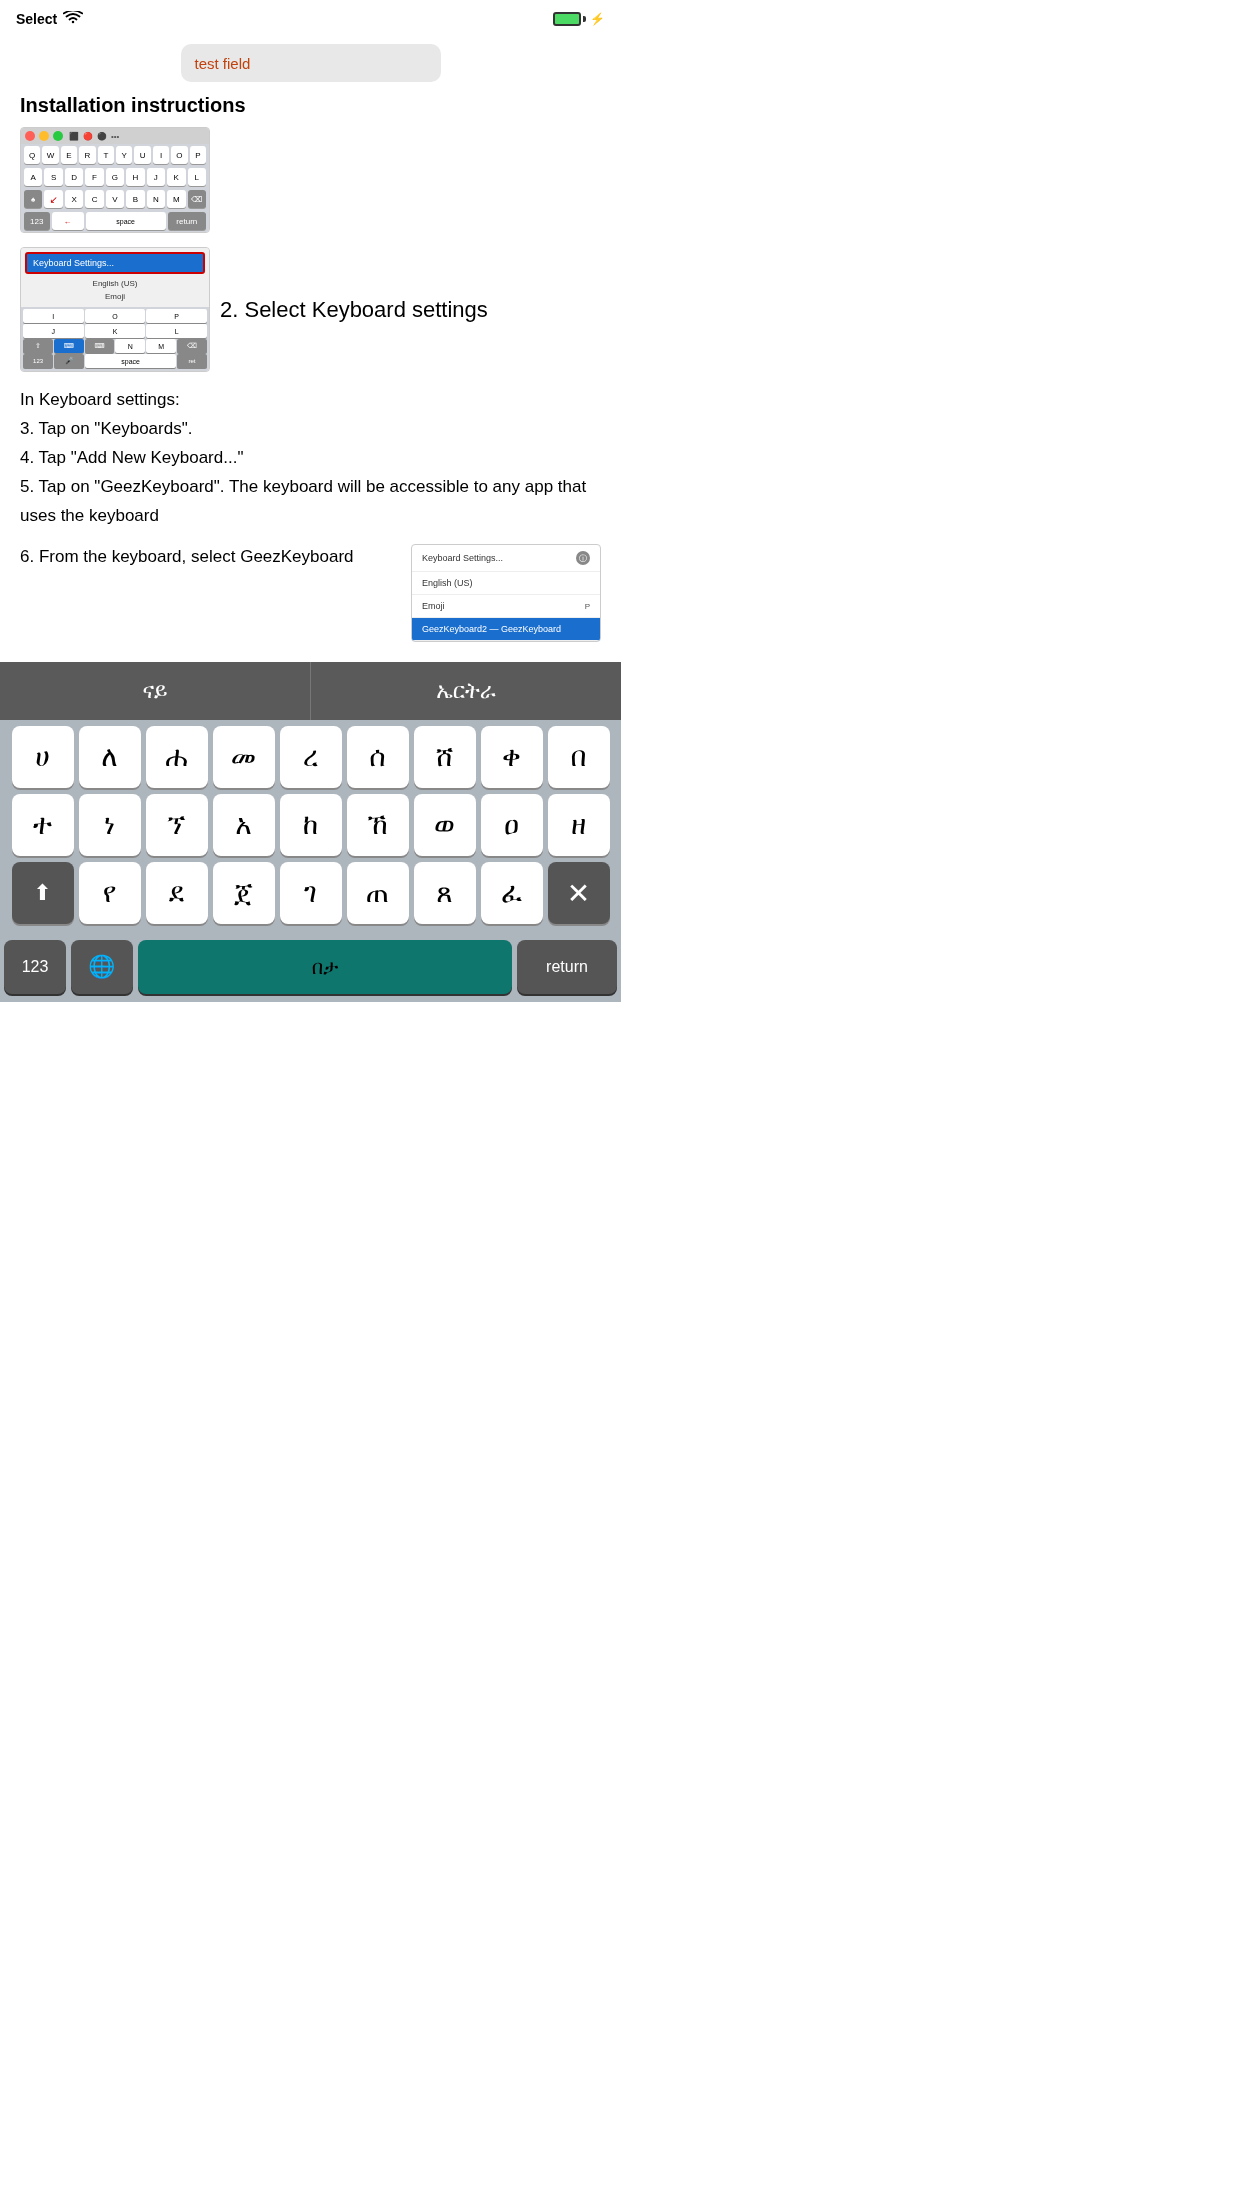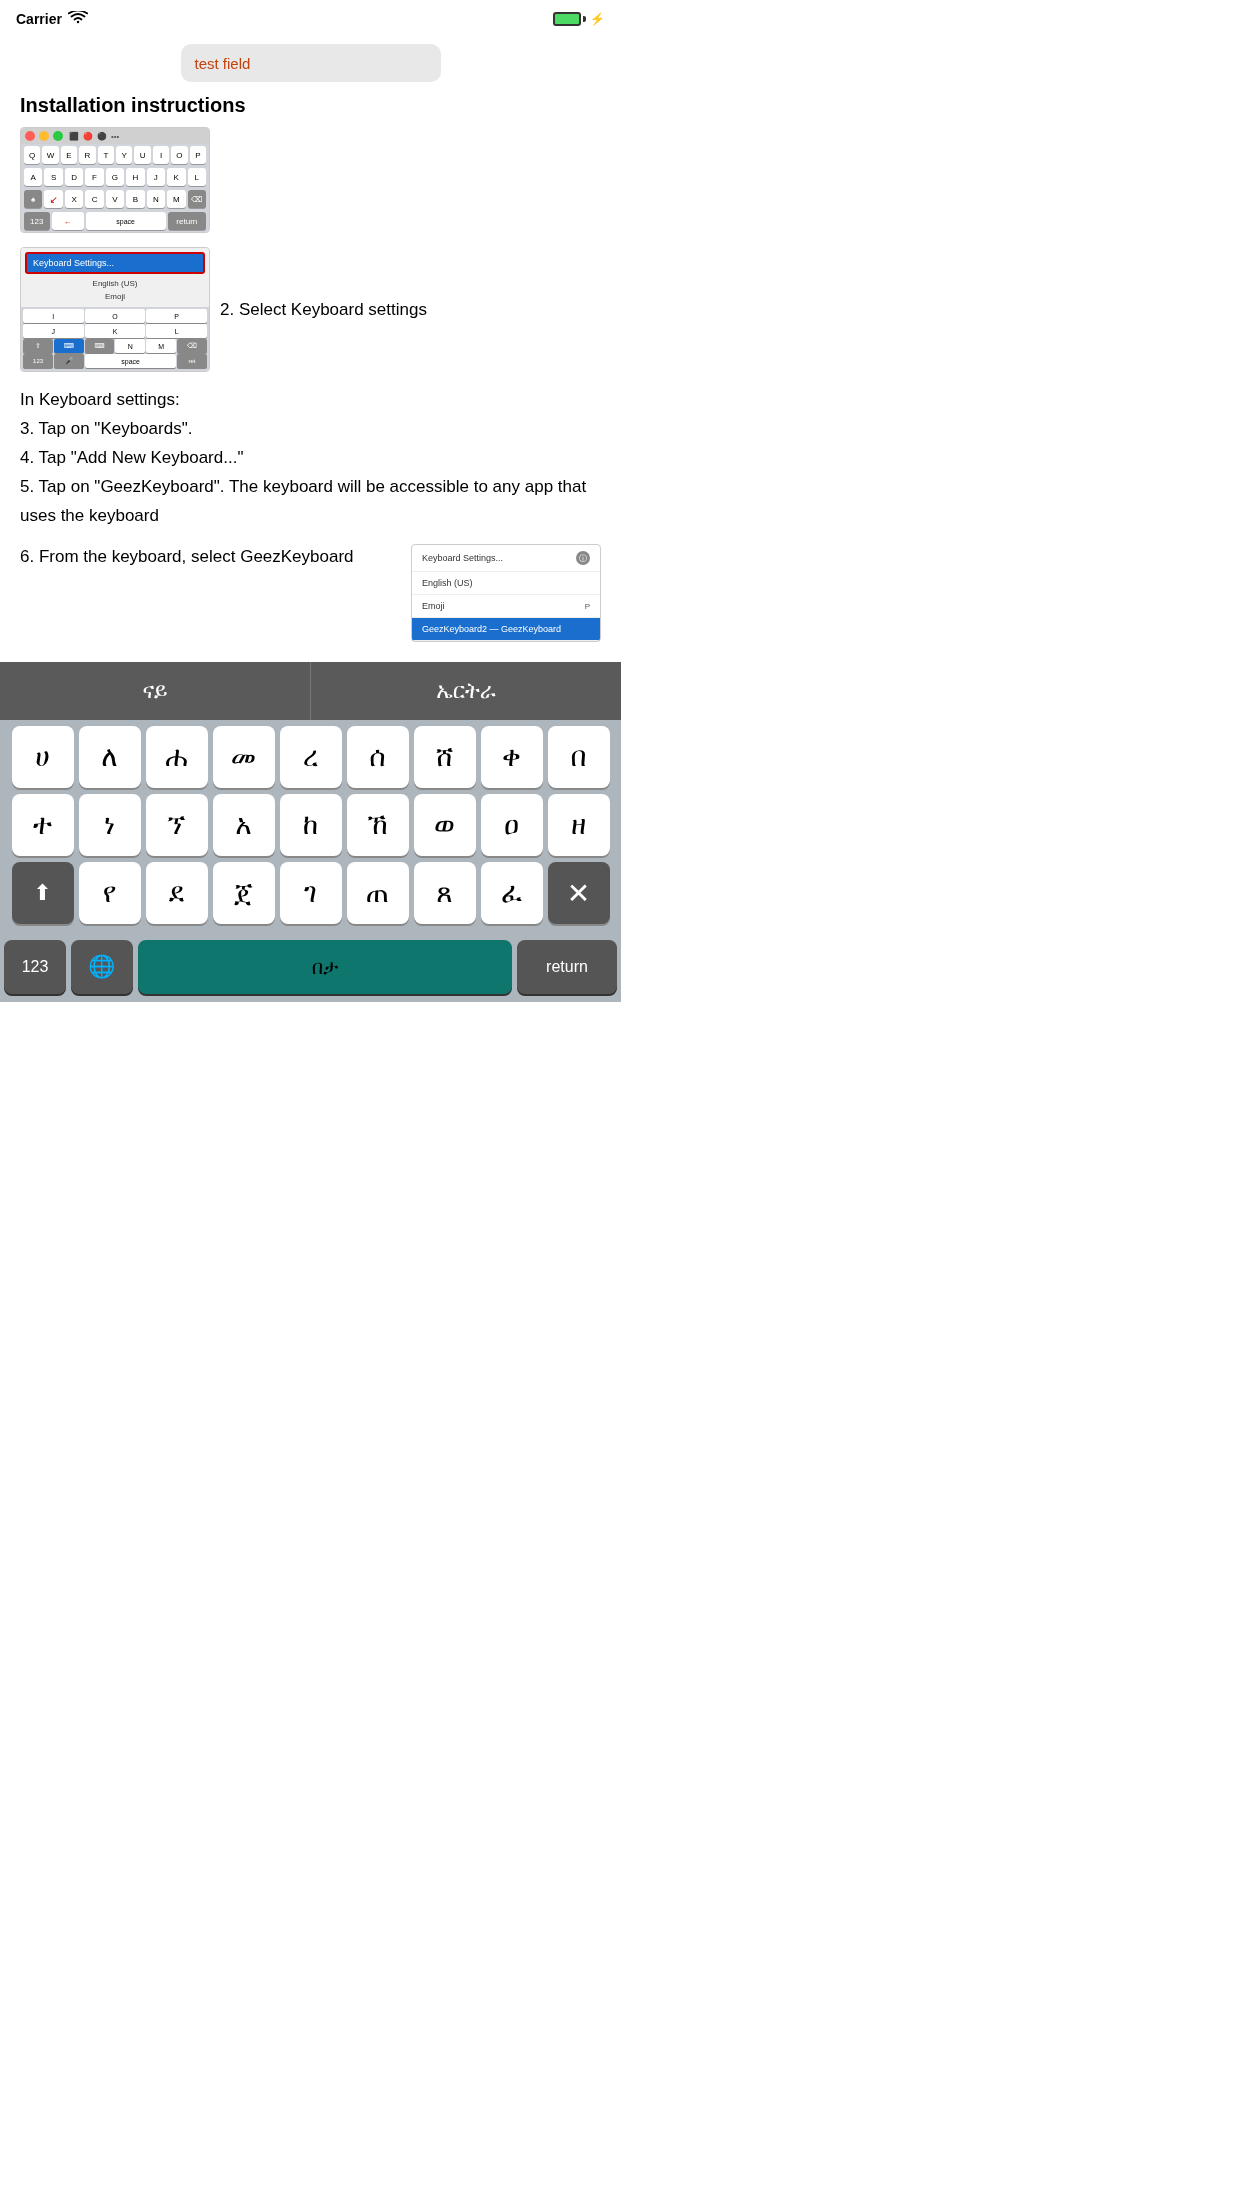--- a/index.html
+++ b/index.html
@@ -140,21 +140,21 @@
     .keyboard-img-left {
       width: 190px;
       flex-shrink: 0;
       border: 1px solid #ccc;
       background: #f0f0f0;
       border-radius: 4px;
       overflow: hidden;
     }
     .step2-text {
       flex: 1;
-      font-size: 17px;
+      font-size: 22px;
       line-height: 1.5;
     }
 
     
     .popup-mock {
       background: #f0f0f0;
       padding: 4px;
     }
     .popup-settings-btn {
       background: #1a6fce;
@@ -323,21 +323,21 @@
       color: #000;
       font-size: 20px;
     }
     .kb-bottom-key.return-key { width: 100px; flex-shrink: 0; font-size: 16px; }
   </style>
 </head>
 <body>
 
 <div class="status-bar">
   <div class="status-left">
-    <span>Carrier</span>
+    <span>Select</span>
     <span>
       <svg viewBox="0 0 20 14" fill="none" xmlns="http://www.w3.org/2000/svg" width="20" height="14">
         <path d="M10 11 L10 11" stroke="#000" stroke-width="2.5" stroke-linecap="round"></path>
         <path d="M6.5 8.5 Q10 5.5 13.5 8.5" stroke="#000" stroke-width="1.8" fill="none" stroke-linecap="round"></path>
         <path d="M3.5 5.5 Q10 0.5 16.5 5.5" stroke="#000" stroke-width="1.8" fill="none" stroke-linecap="round"></path>
         <path d="M0.5 2.5 Q10 -3.5 19.5 2.5" stroke="#000" stroke-width="1.5" fill="none" stroke-linecap="round"></path>
       </svg>
     </span>
   </div>
   <div class="status-right">

